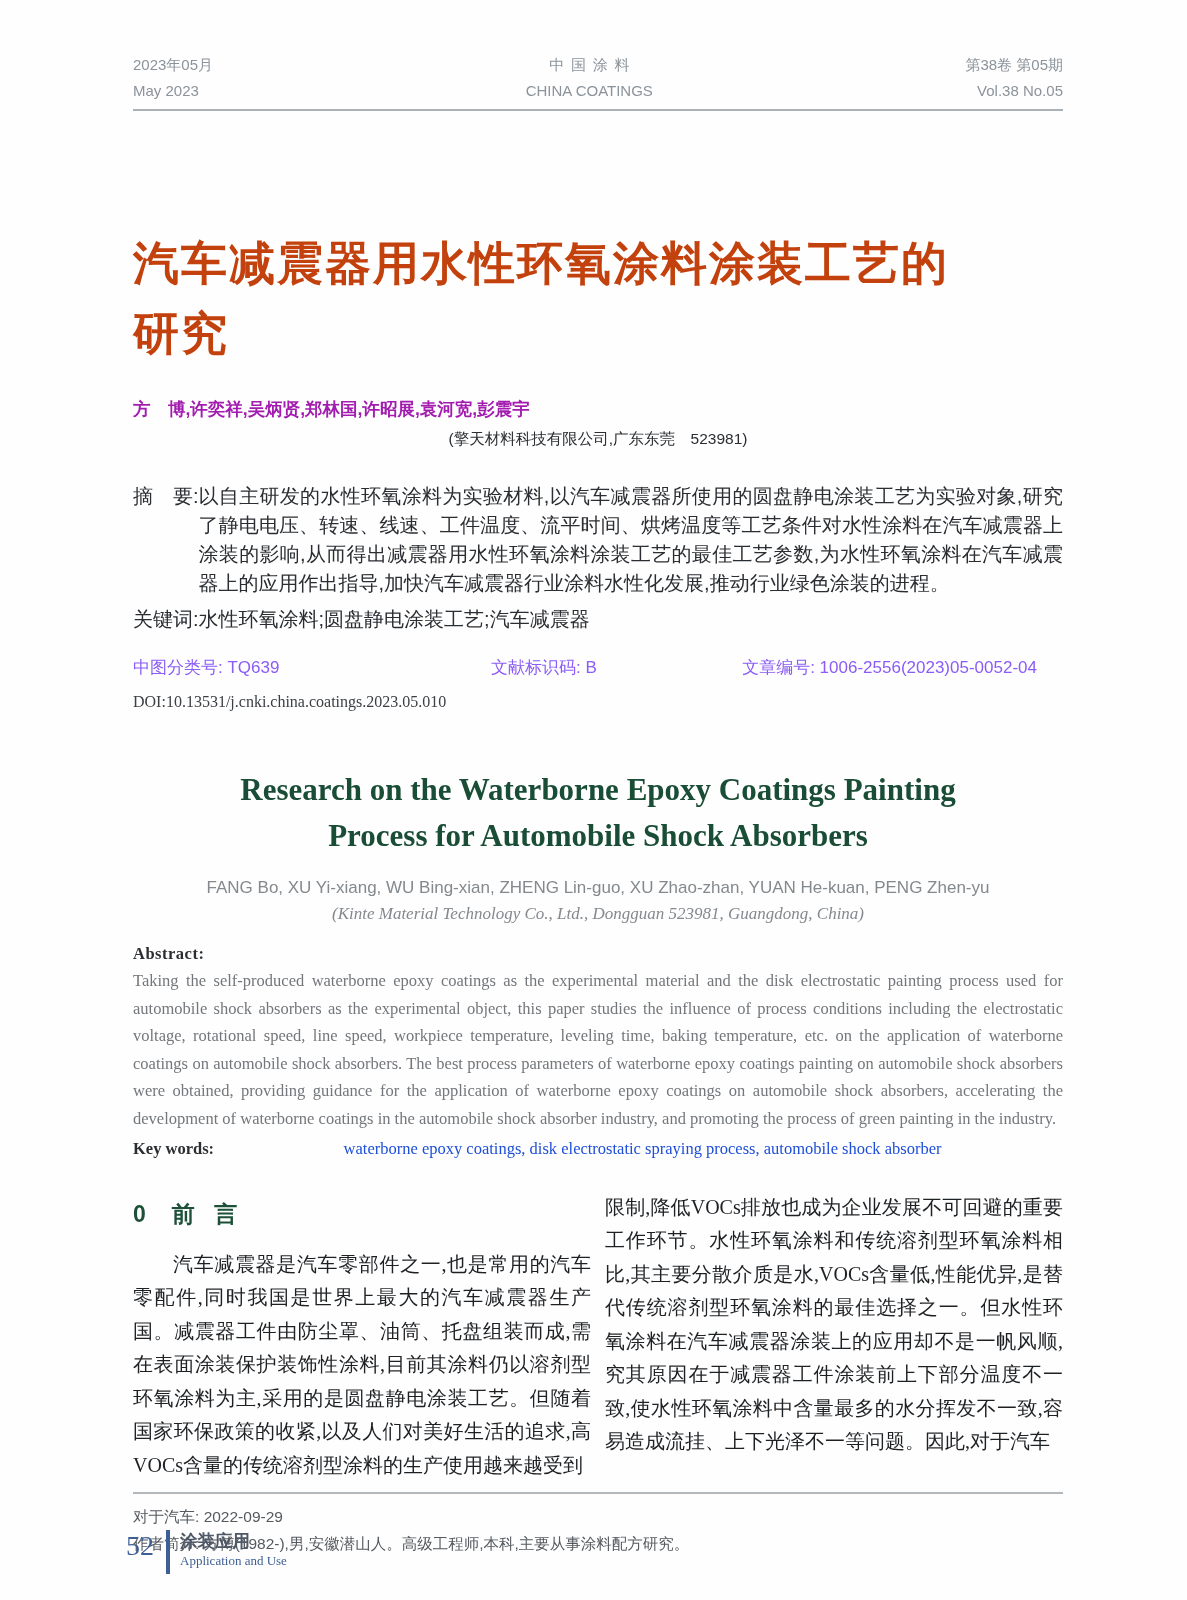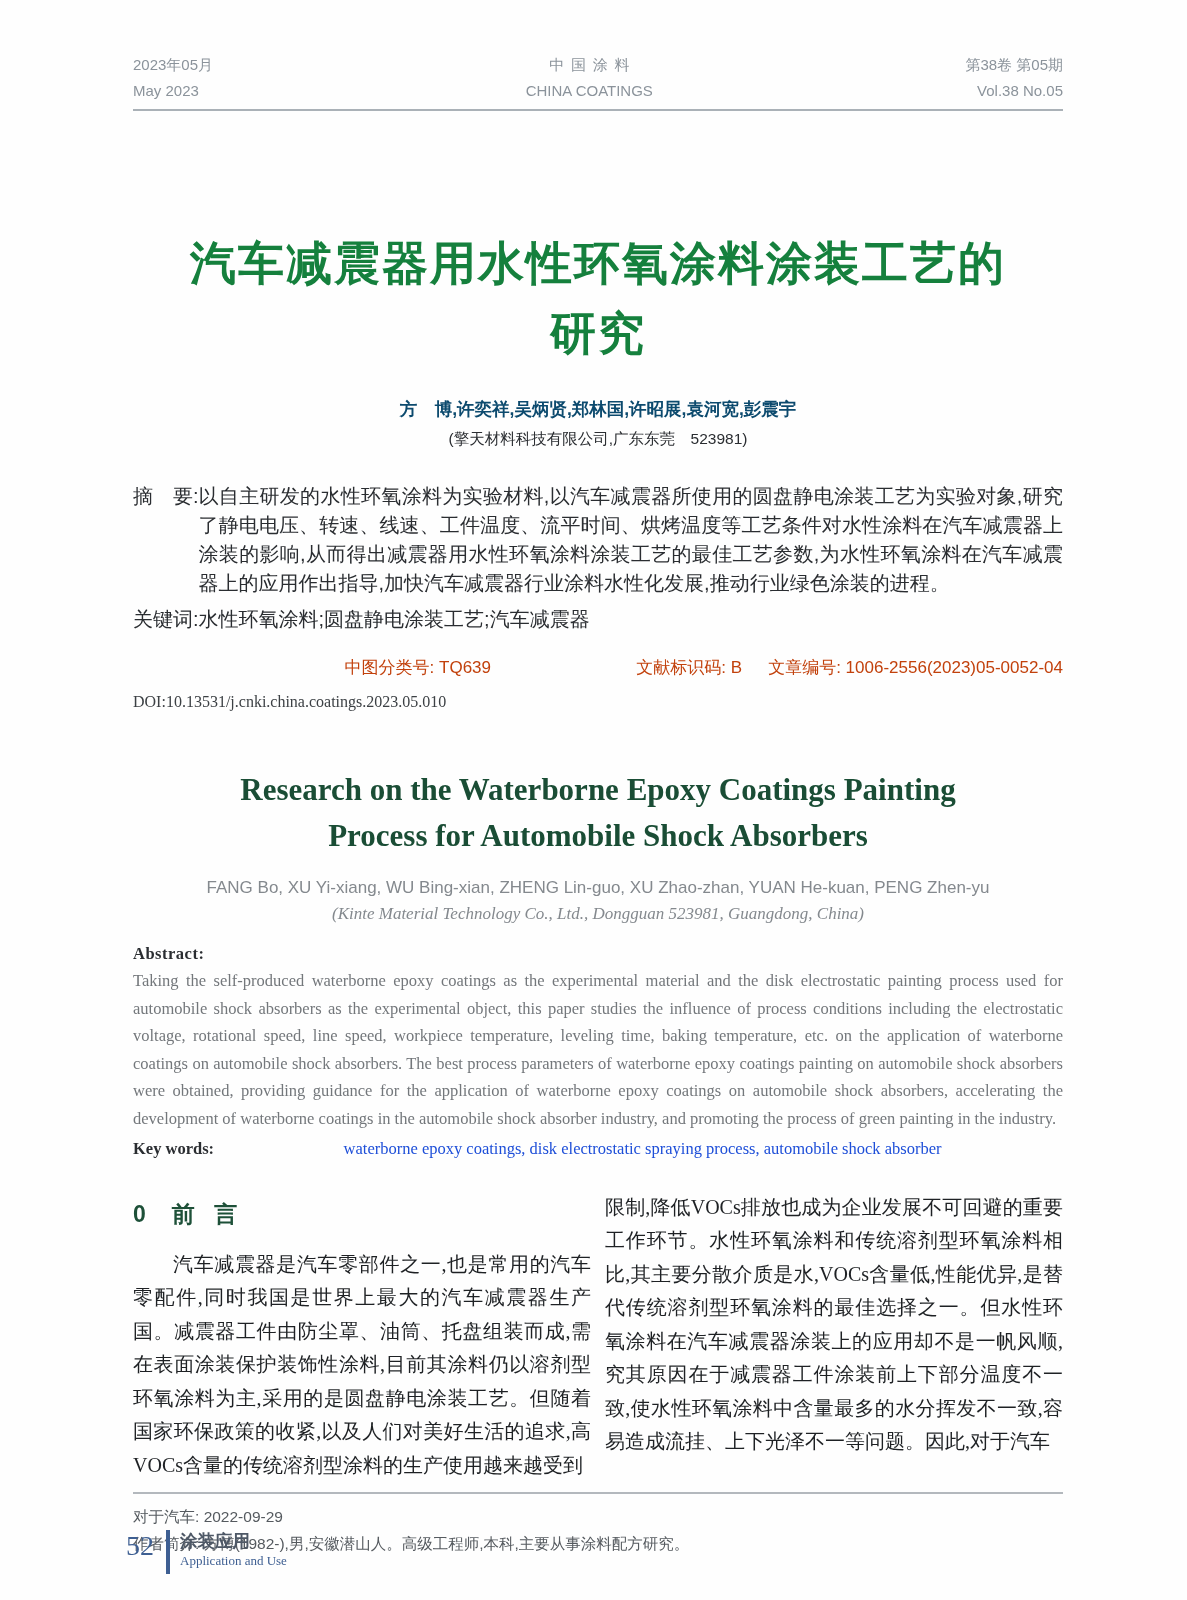--- a/index.html
+++ b/index.html
@@ -16,34 +16,34 @@
   }
   
   .hdr { display:flex; justify-content:space-between; color:#8b939b; font-size:15px; line-height:26px; }
   .hdr-left { text-align:left; }
   .hdr-center { text-align:center; }
   .hdr-right { text-align:right; }
   .hdr-journal-cn { letter-spacing:0.45em; margin-right:-0.45em; }
   .hdr-rule { margin-top:5px; border-bottom:2px solid #aab1b7; }
   
   .cn-title {
-    margin-top:118px; text-align:center;
-    color:#15803d; font-size:46px; font-weight:bold;
+    margin-top:118px; text-align:left;
+    color:#c2410c; font-size:46px; font-weight:bold;
     line-height:1.52; letter-spacing:2px;
   }
   .cn-title span { display:block; }
-  .authors-cn { margin-top:28px; text-align:center; font-size:17.5px; font-weight:bold; color:#0c4a6e; }
+  .authors-cn { margin-top:28px; font-size:17.5px; font-weight:bold; color:#a21caf; }
   .affil-cn { margin-top:8px; text-align:center; font-size:15.5px; color:#2a2d31; }
   
   .hang-row { display:flex; font-size:20px; line-height:29px; color:#2a2d31; }
   .hang-label { flex:0 0 auto; white-space:nowrap; }
   .hang-text { flex:1 1 auto; text-align:justify; }
   .abstract-block { margin-top:32px; }
   .keywords-row { margin-top:7px; }
-  .class-row { display:flex; margin-top:22px; font-size:17px; color:#c2410c;text-align:right; }
+  .class-row { display:flex; margin-top:22px; font-size:17px; color:#8b5cf6; }
   .class-item-1 { width:38.5%; }
   .class-item-2 { width:27%; }
   .class-item-3 { width:34.5%; }
   .doi { margin-top:14px; font-family:"Liberation Serif", serif; font-size:16px; color:#3c4044; }
   
   .en-title {
     margin-top:56px; text-align:center;
     font-family:"Liberation Serif", serif;
     color:#1a4d35; font-size:31px; font-weight:bold; line-height:1.5;
   }

